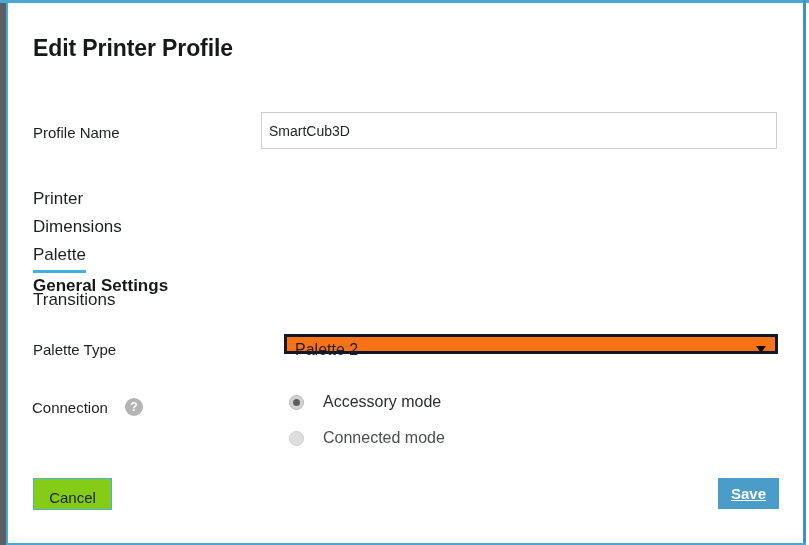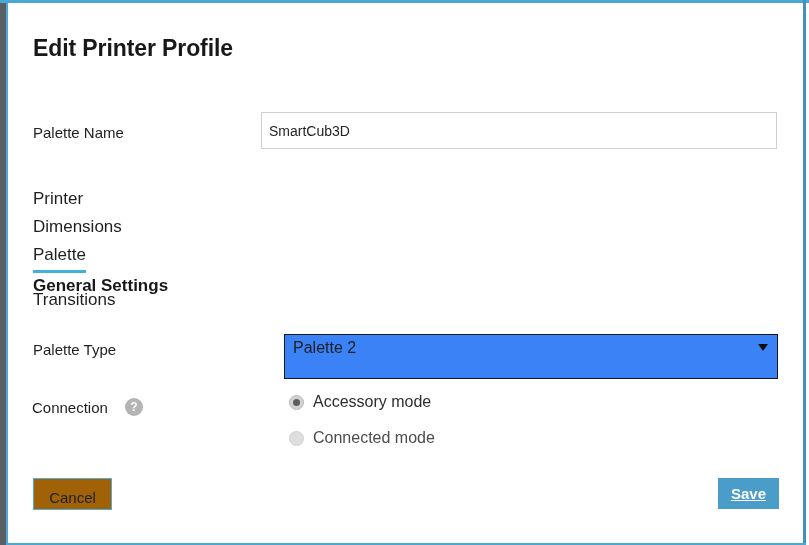--- a/index.html
+++ b/index.html
@@ -136,24 +136,24 @@
   }
 
   
   #palette-type-label { left: 25px; top: 338px; }
 
   #palette-type-select {
     position: absolute;
     left: 276px;
     top: 331px;
     width: 494px;
-    height: 45px;
-    box-sizing: border-box;
-    border: 1px solid #0f172a;
-    background: #3b82f6;
+    height: 20px;
+    box-sizing: border-box;
+    border: 3px solid #0f172a;
+    background: #f97316;
   }
   #palette-type-value {
     position: absolute;
     left: 8px;
     top: 4px;
     font-size: 16px;
     color: #1d1f21;
   }
   #palette-type-arrow {
     position: absolute;
@@ -209,35 +209,35 @@
   }
   .radio-mark.checked::after {
     content: "";
     position: absolute;
     left: 3px; top: 3px;
     width: 7px; height: 7px;
     border-radius: 50%;
     background: #5c5c5c;
   }
   .radio-label {
-    margin-left: 9px;
+    margin-left: 19px;
     font-size: 16px;
     color: #2b2d2f;
   }
   .radio-label.muted { color: #4a4c4e; }
 
   
   #cancel-button {
     position: absolute;
     left: 25px;
     top: 475px;
     width: 79px;
     height: 32px;
     box-sizing: border-box;
-    background: #a16207;
+    background: #84cc16;
     border: 1px solid #4eaedb;
     font-family: "Liberation Sans", sans-serif;
     font-size: 15px;
     color: #1d1f21;
     cursor: pointer;
     padding: 10px;
   }
   #save-button {
     position: absolute;
     left: 710px;
@@ -264,21 +264,21 @@
   <div class="edge-left-shadow"></div>
   <div class="edge-top"></div>
   <div class="edge-left-accent"></div>
   <div class="edge-right-accent"></div>
   <div class="edge-bottom"></div>
 
   <div id="content">
 
     <div class="page-title">Edit Printer Profile</div>
 
-    <div class="field-label" id="profile-name-label">Palette Name</div>
+    <div class="field-label" id="profile-name-label">Profile Name</div>
 
     <input id="profile-name-input" type="text" value="SmartCub3D" style="">
 
     <div id="tabs">
       <div class="tab">
         <span>Printer</span>
       </div>
       <div class="tab">
         <span>Dimensions</span>
       </div>

